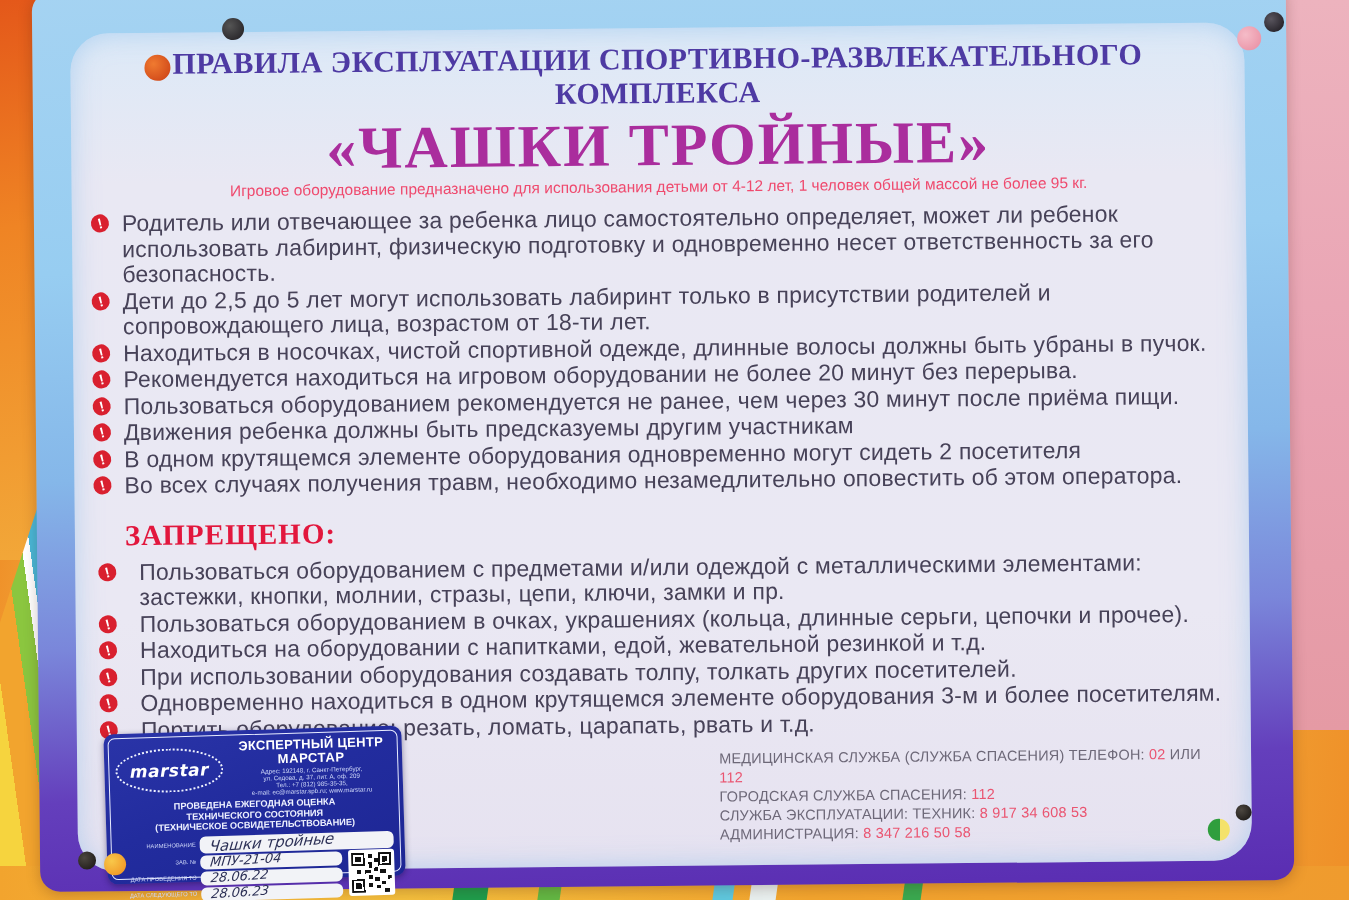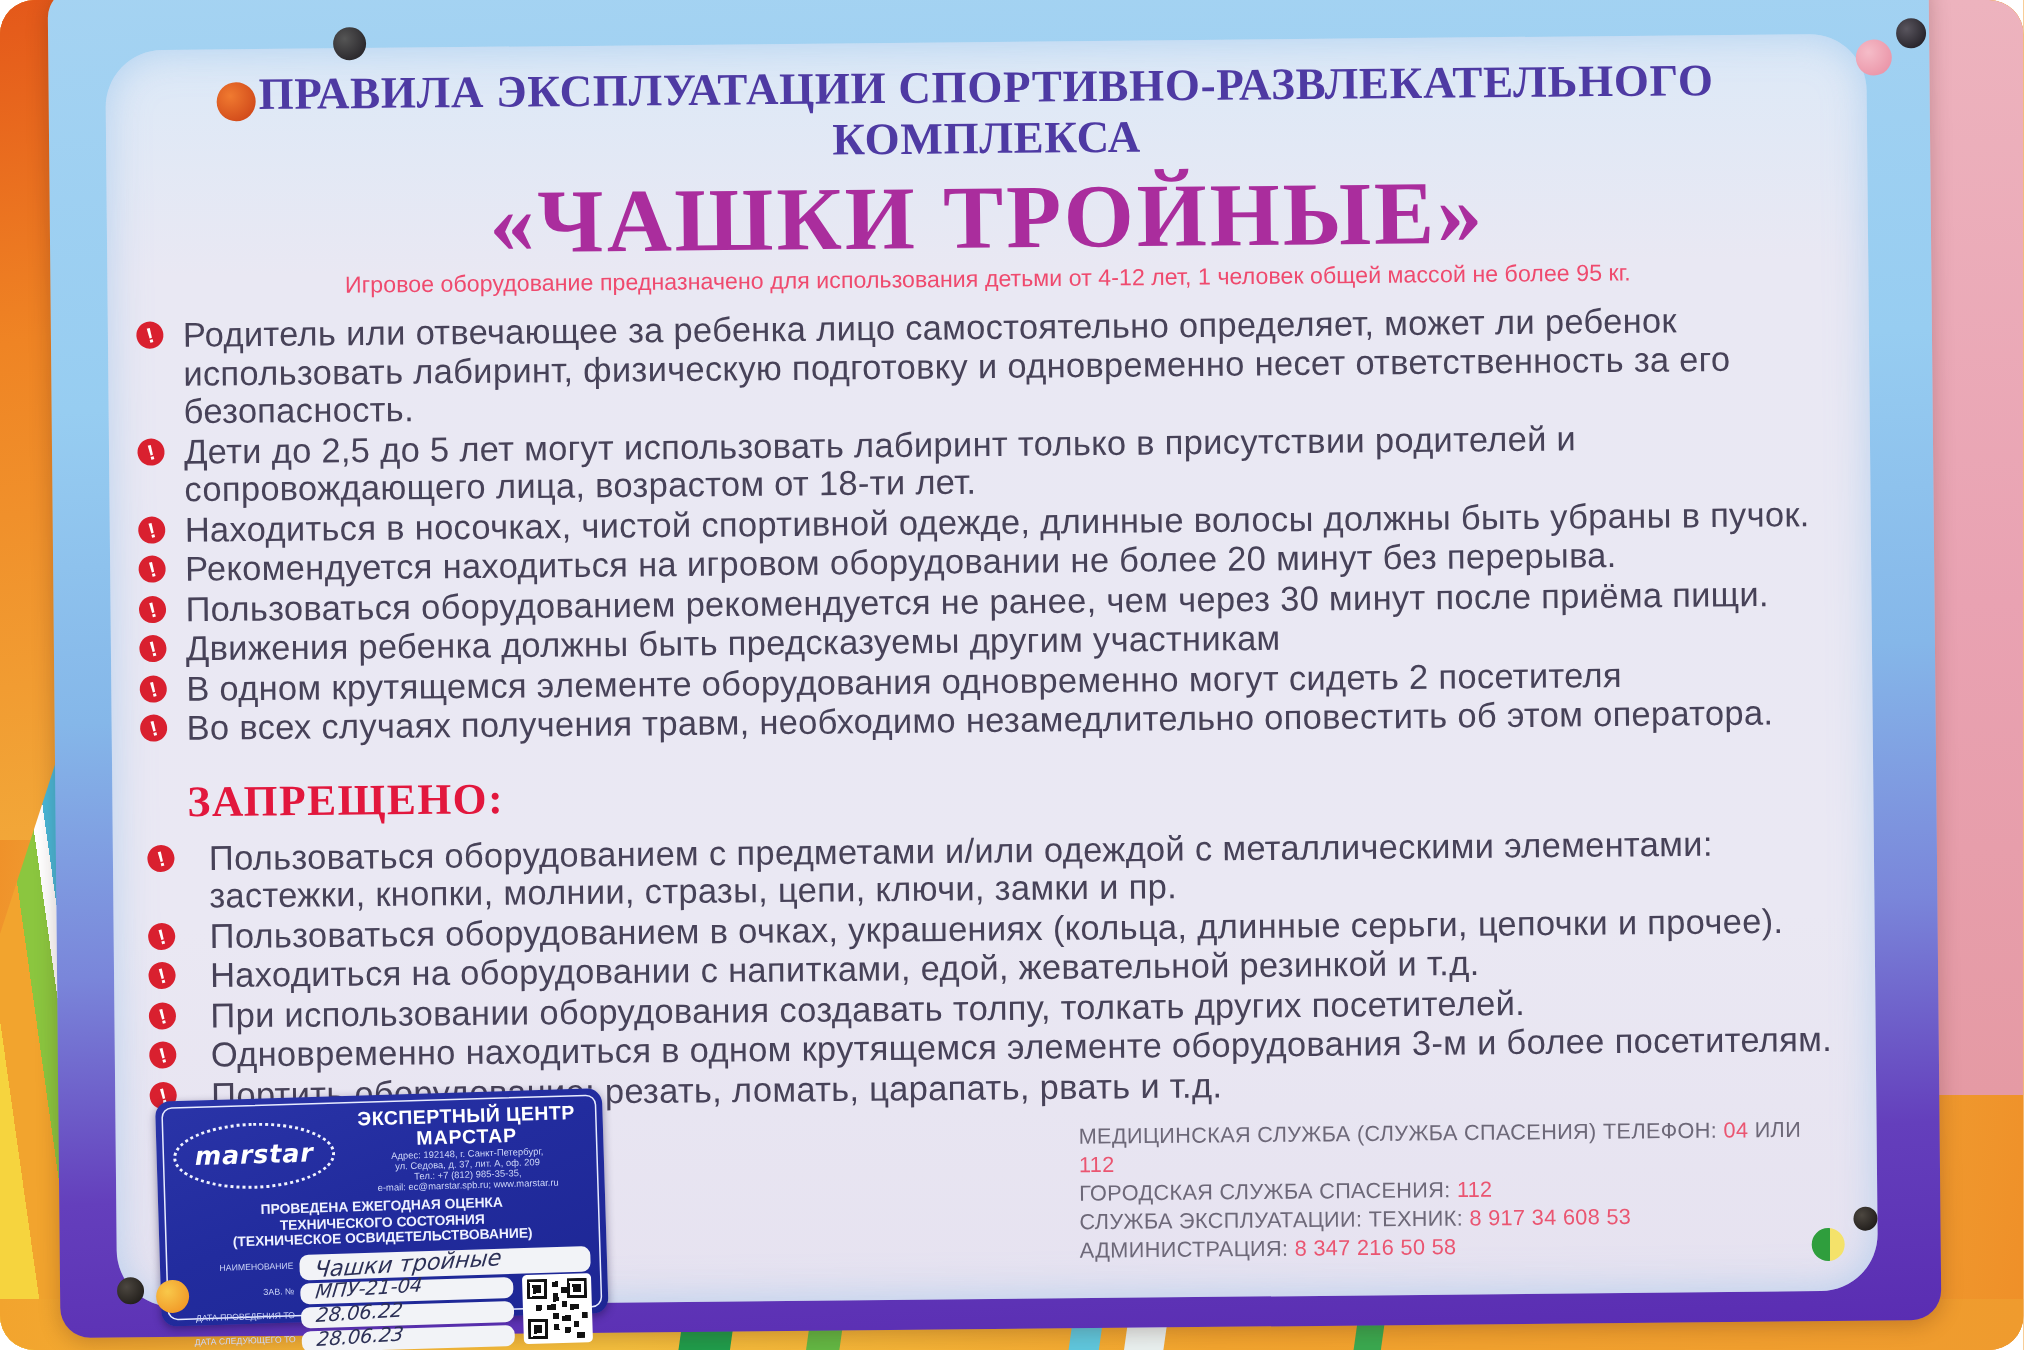--- a/index.html
+++ b/index.html
@@ -1,17 +1,17 @@
 <!DOCTYPE html>
 <html><head>
 <meta charset="utf-8">
 <style>
   html,body{margin:0;padding:0;}
   body{width:1349px;height:900px;overflow:hidden;font-family:"Liberation Sans",sans-serif;}
-  .stage{position:relative;width:1349px;height:900px;overflow:hidden;background:#ef9b2e;border-radius:23px;}
+  .stage{position:relative;width:1349px;height:900px;overflow:hidden;background:#ef9b2e;}
 
   
   .wall-base{position:absolute;inset:0;
     background:linear-gradient(100deg,#e4641c 0%,#ef8f28 6%,#f2a839 12%,#f0a435 88%,#ef8f28 100%);}
   .wall-right-pink{position:absolute;right:0;top:0;width:85px;height:730px;
     background:linear-gradient(180deg,#edb3be 0%,#e9a2b2 55%,#e59aa4 100%);}
   .wall-left-orange{position:absolute;left:0;top:0;width:80px;height:560px;
     background:linear-gradient(170deg,#e4581a 0%,#ef8424 40%,#f2a839 100%);}
   .wall-bl-stripes{position:absolute;left:-30px;top:520px;width:190px;height:420px;
     transform:rotate(18deg);
@@ -263,21 +263,21 @@
                 <rect x="17" y="19" width="3" height="2" fill="#111"></rect>
             </svg>
           </div>
         </div>
       </div>
     </div>
 
     <div class="contacts">
       <div>
         <span class="lbl">МЕДИЦИНСКАЯ СЛУЖБА (СЛУЖБА СПАСЕНИЯ)  ТЕЛЕФОН:</span>
-        <span class="num">04</span>
+        <span class="num">02</span>
         <span class="lbl">ИЛИ</span>
         <span class="num">112</span>
       </div>
       <div>
         <span class="lbl">ГОРОДСКАЯ СЛУЖБА СПАСЕНИЯ:</span>
         <span class="num">112</span>
       </div>
       <div>
         <span class="lbl">СЛУЖБА ЭКСПЛУАТАЦИИ: ТЕХНИК:</span>
         <span class="num">8 917 34 608 53</span>

